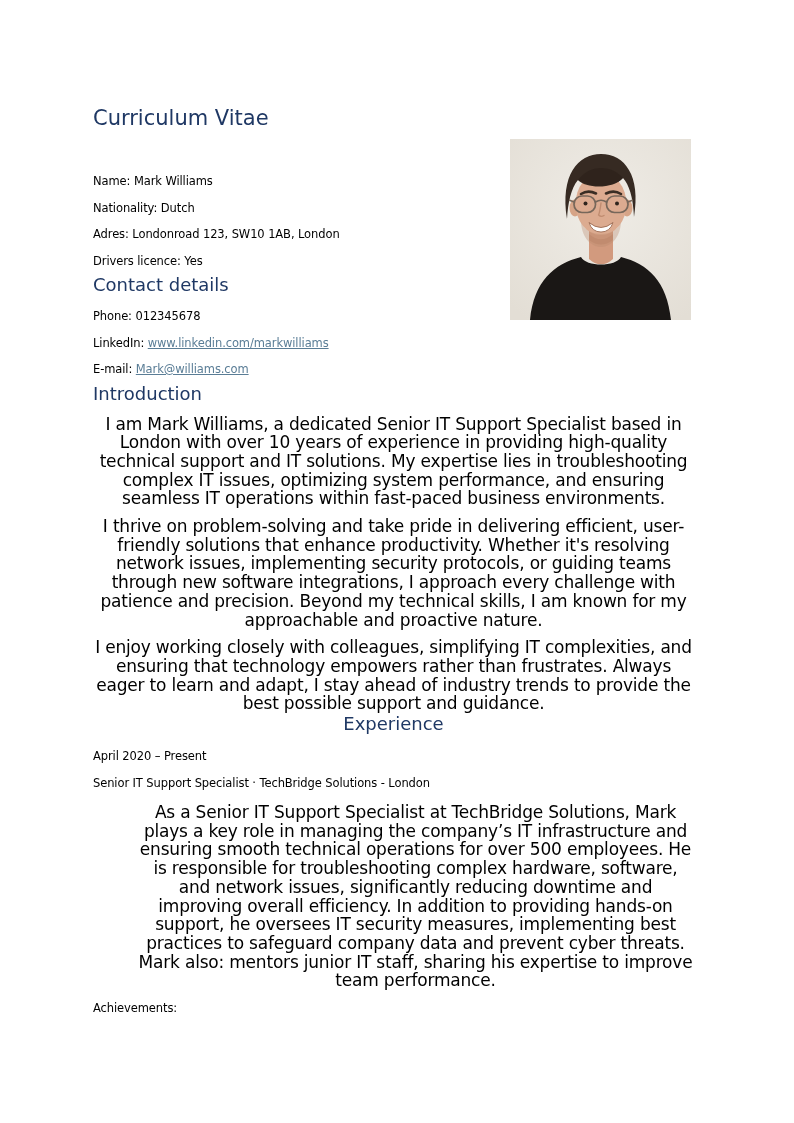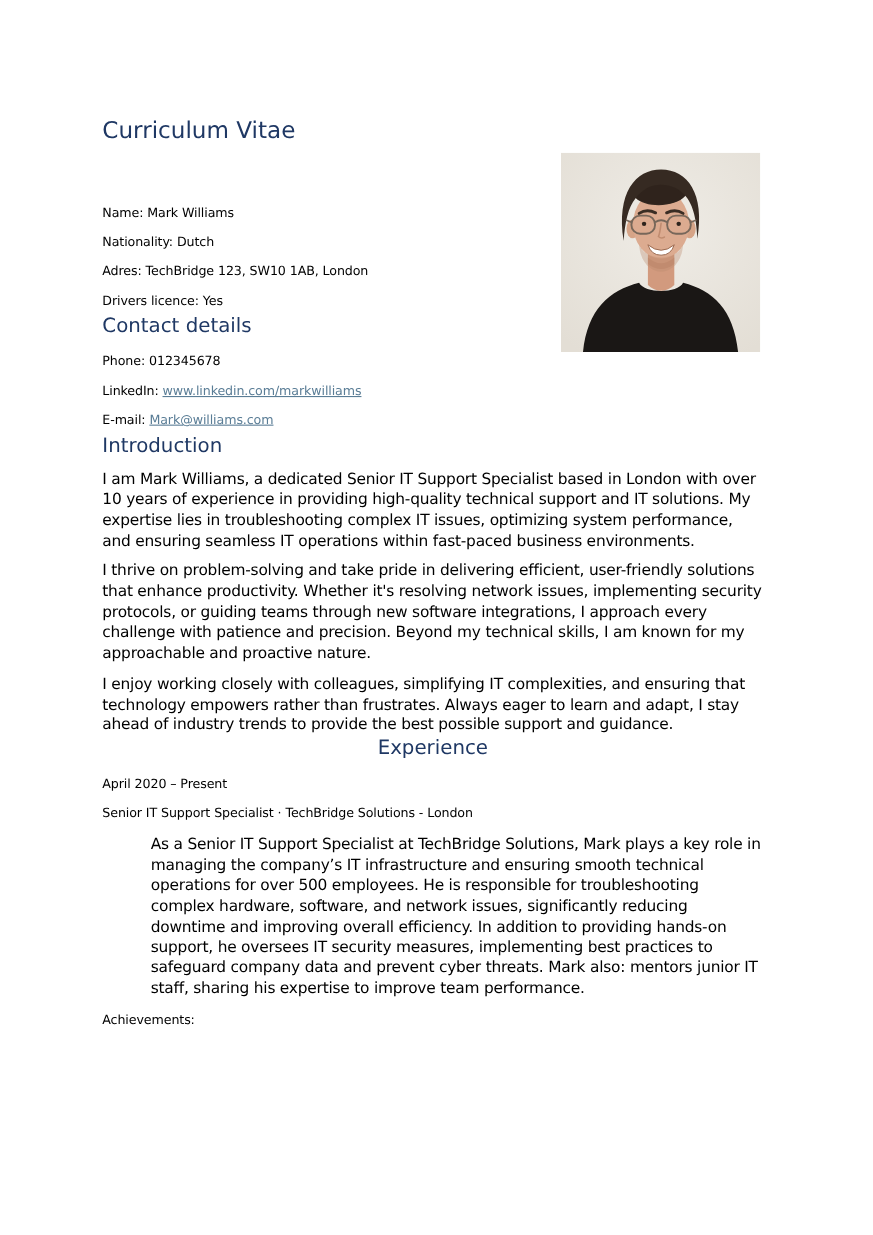--- a/index.html
+++ b/index.html
@@ -19,32 +19,33 @@
     color:var(--heading,#1f3864);
   }
   h2.section-heading{
     font-size:18px;font-weight:400;line-height:22px;margin:0;
     color:var(--heading,#1f3864);
   }
   .h2-contact{margin-top:36px;line-height:21px;}
   .h2-intro{margin-top:40px;}
   .h2-exp{margin-top:42px;text-align:center;}
 
-  .details{margin-top:50px;font-size:11.5px;line-height:26.5px;letter-spacing:-0.1px;}
+  .details{margin-top:38px;font-size:11.5px;line-height:26.5px;letter-spacing:-0.1px;}
   .contact-rows{margin-top:7px;font-size:11.5px;line-height:26.5px;letter-spacing:-0.1px;}
 
   a.doc-link{
     color:var(--link,#5a7d96);
     text-decoration:underline;
     cursor:pointer;
   }
 
   p.body{
-    font-size:14px;line-height:18.7px;letter-spacing:-0.2px;
+    font-size:17px;line-height:18.7px;letter-spacing:-0.2px;
     margin:9px 0 0 0;
+    text-align:center;
   }
   p.body.first{margin-top:10px;}
 
   .exp-line{font-size:11.5px;line-height:19px;letter-spacing:-0.1px;margin-top:12px;}
   .exp-role{margin-top:8px;}
   p.exp-para{margin-top:10px;margin-left:44px;}
   .achievements{font-size:11.5px;line-height:19px;letter-spacing:-0.1px;margin-top:9px;}
 
   .photo{
     position:absolute;left:510px;top:139px;width:181px;height:181px;
@@ -65,21 +66,21 @@
       <div>
         <span>Name:</span>
         <span>Mark Williams</span>
       </div>
       <div>
         <span>Nationality:</span>
         <span>Dutch</span>
       </div>
       <div>
         <span>Adres:</span>
-        <span>TechBridge 123, SW10 1AB, London</span>
+        <span>Londonroad 123, SW10 1AB, London</span>
       </div>
       <div>
         <span>Drivers licence:</span>
         <span>Yes</span>
       </div>
     </div>
 
     <h2 class="section-heading h2-contact">Contact details</h2>
 
     <div class="contact-rows">

